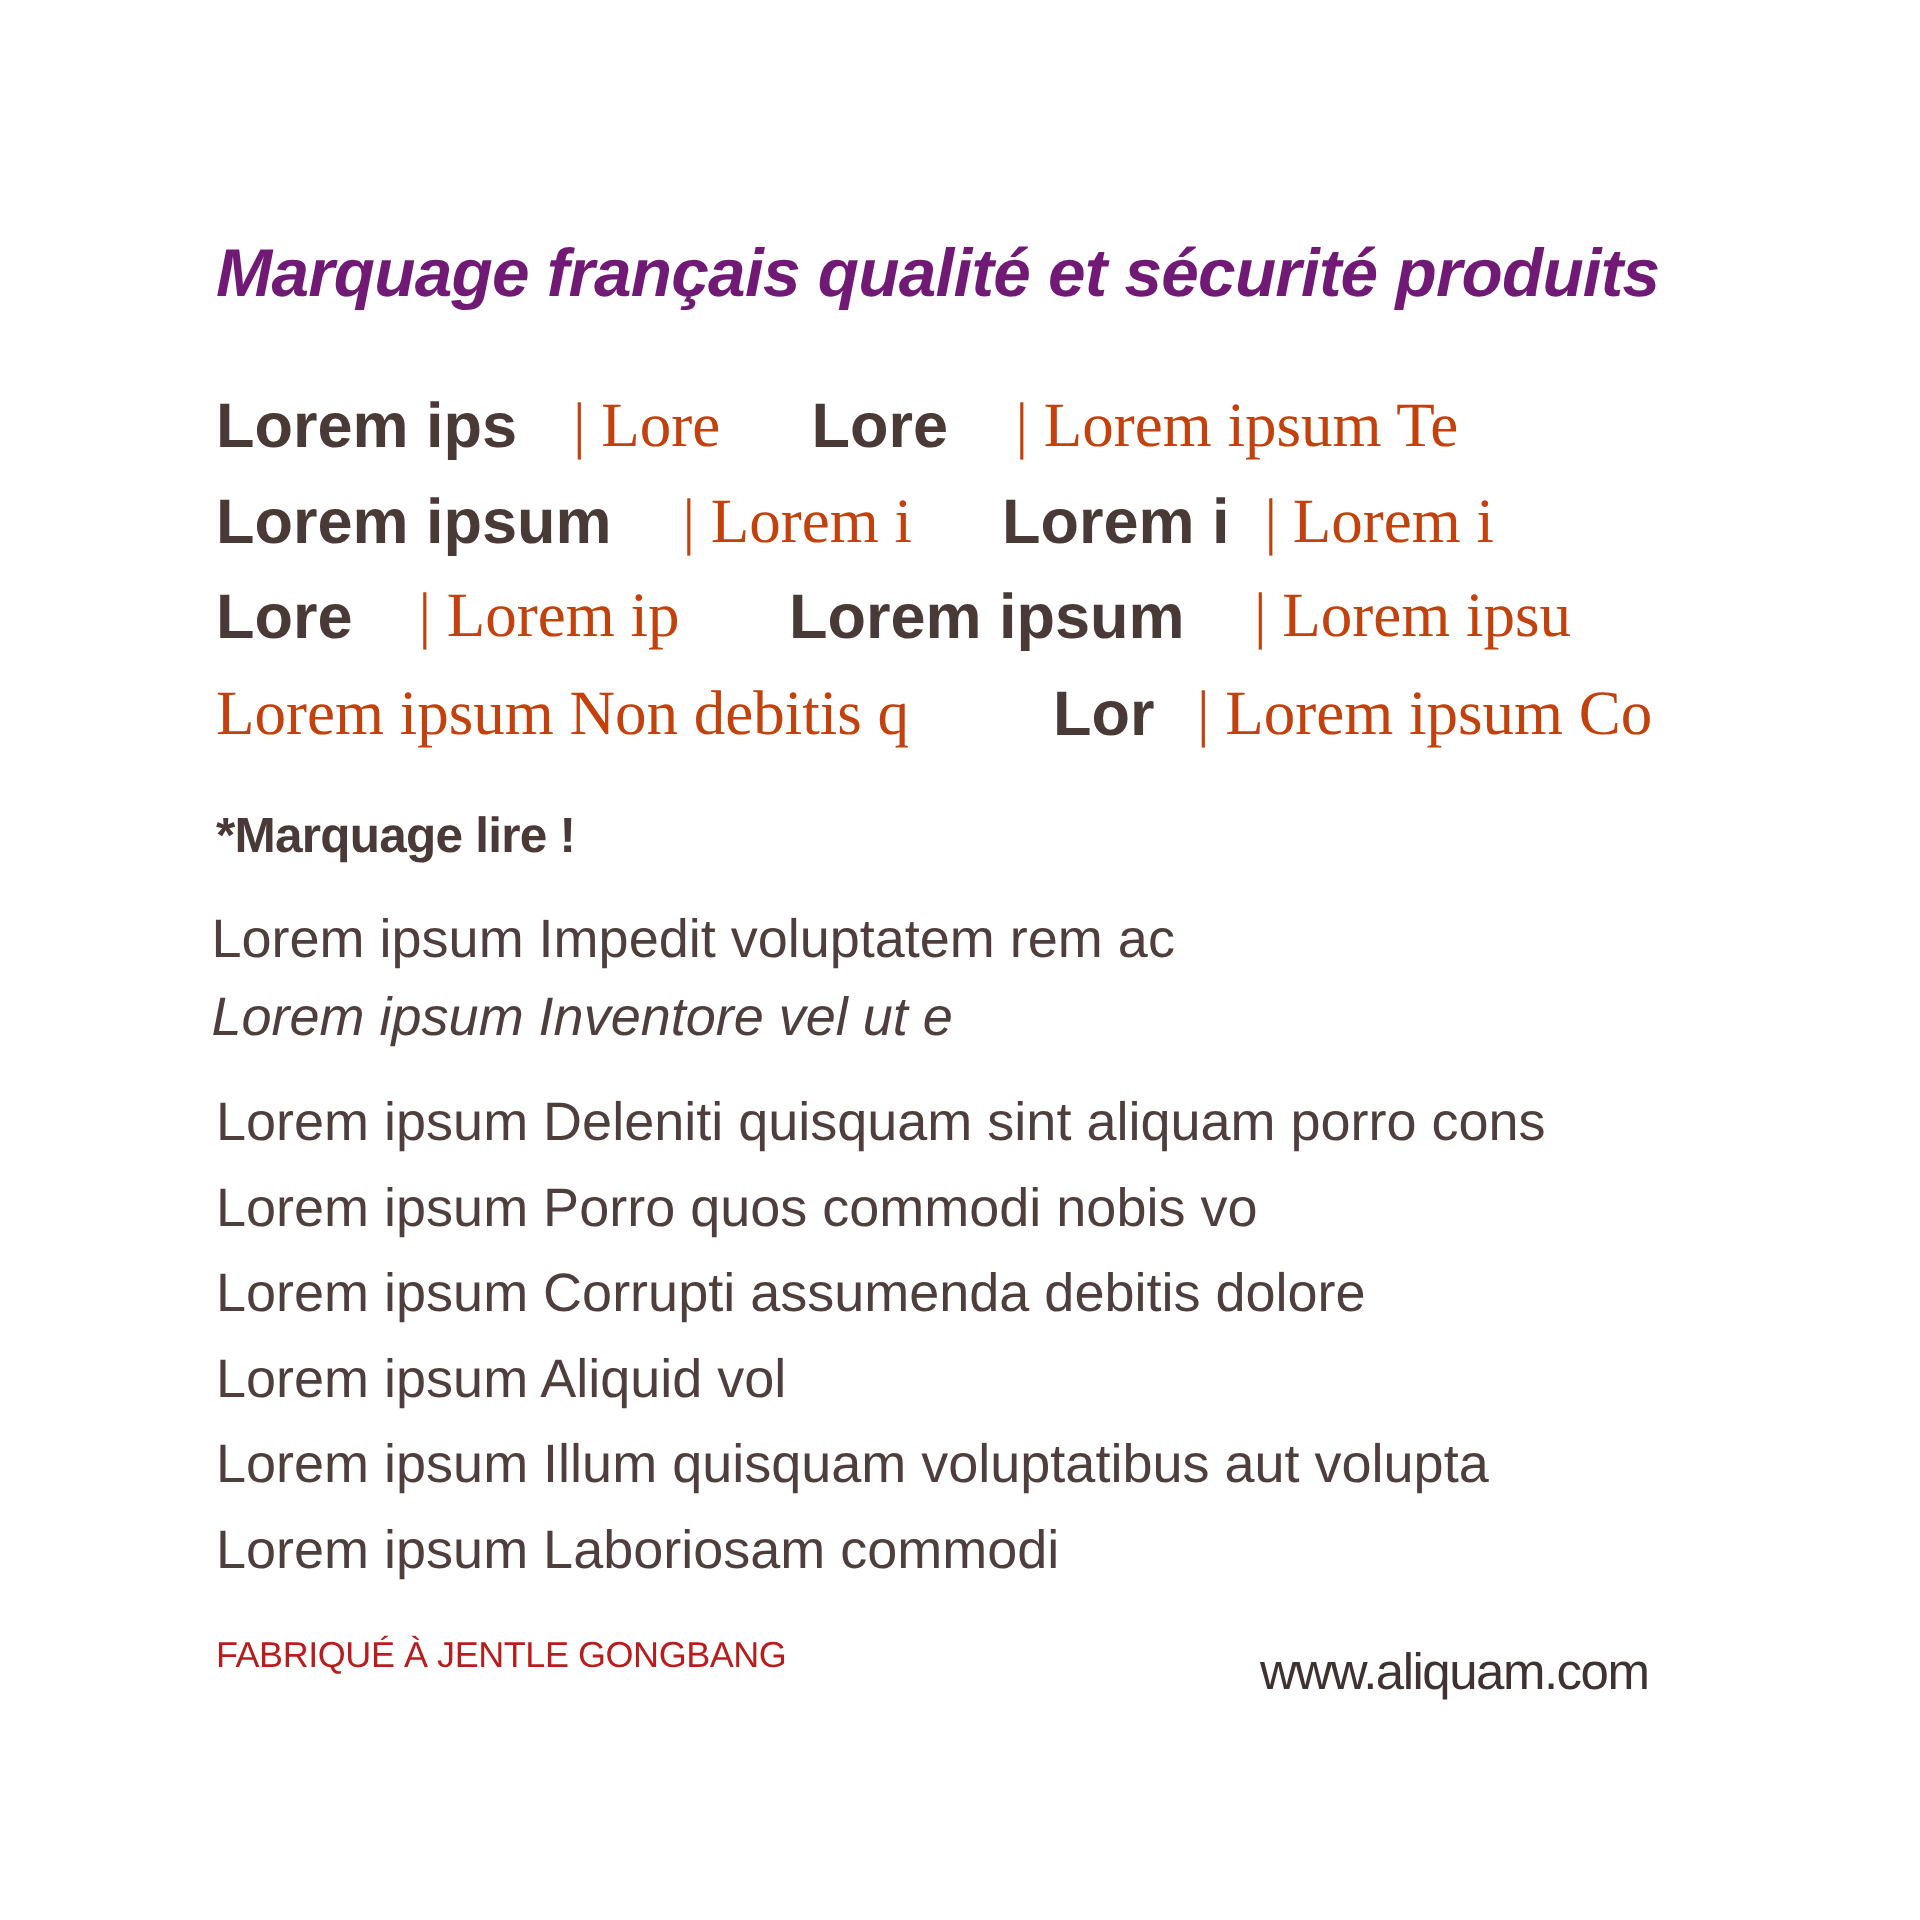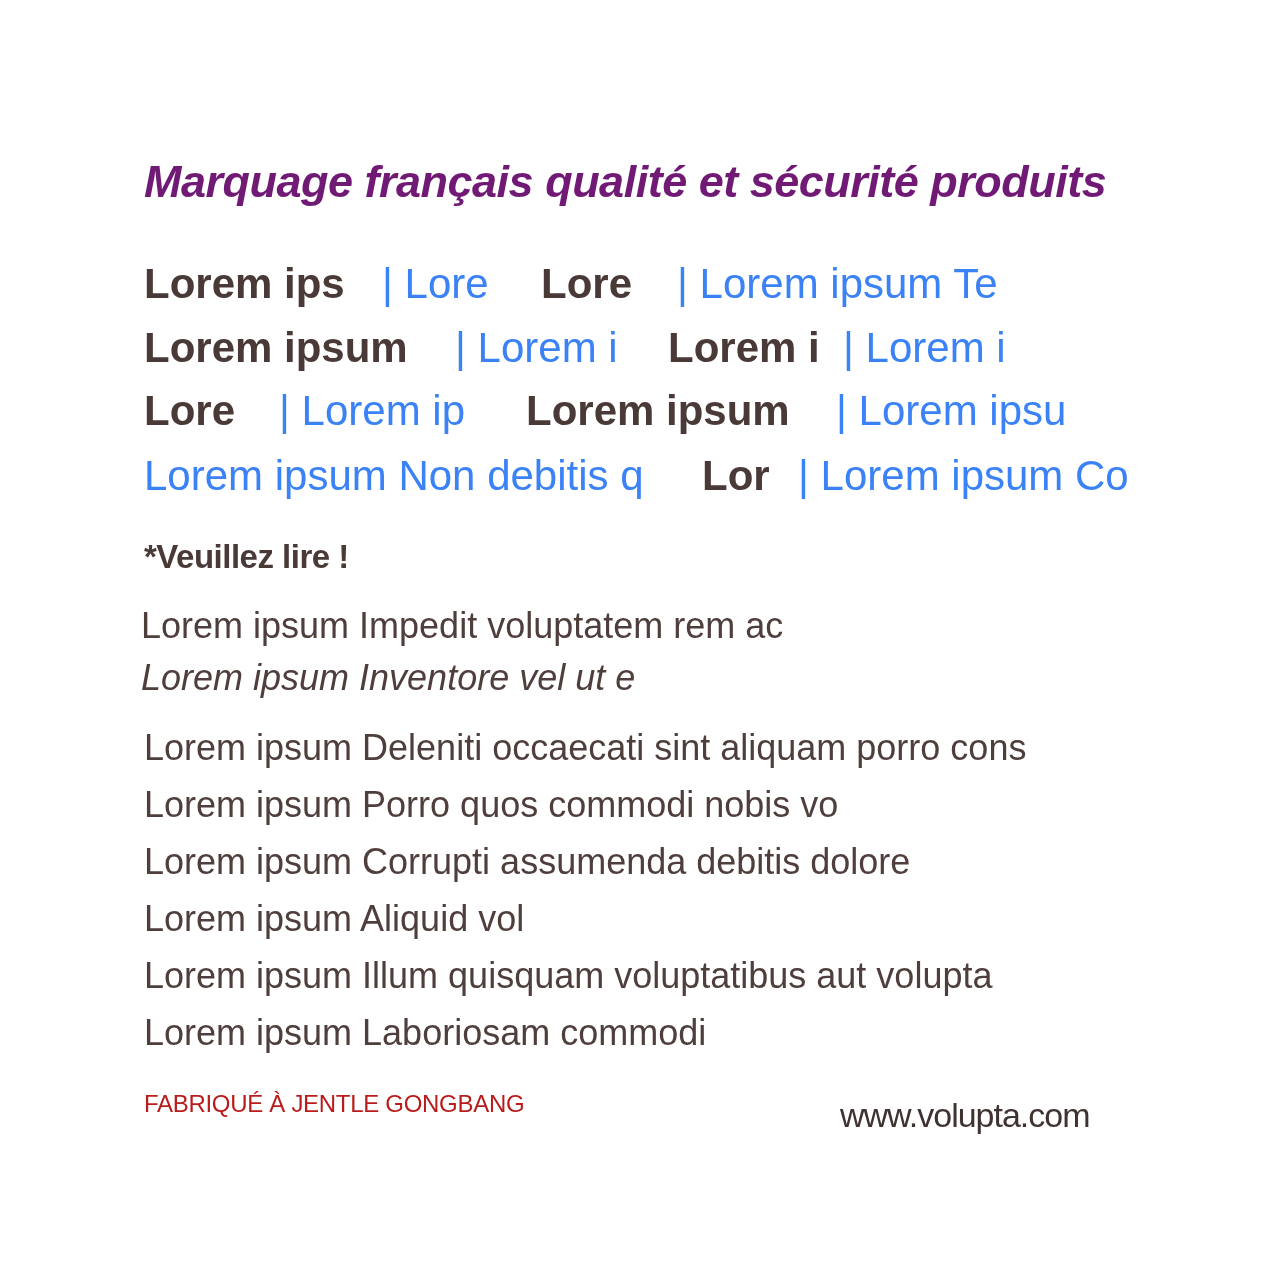--- a/index.html
+++ b/index.html
@@ -7,21 +7,21 @@
       width: 1280px; height: 1280px; background: #ffffff;
       position: relative; overflow: hidden;
       font-family: "Liberation Sans", sans-serif;
       color: #4a3a37;
     }
     .abs { position: absolute; white-space: nowrap; }
     .title { left: 144px; top: 156px; font-size: 45px; font-weight: bold; letter-spacing: -0.5px; color: #701a75; font-style: italic; }
     .row { left: 144px; font-size: 42px; height: 54px; line-height: 54px; }
     .row span { position: absolute; top: 0; white-space: nowrap; }
     .b { font-weight: bold; }
-    .n { font-weight: normal; color: #3b82f6; }
+    .n { font-weight: normal; color: #c2410c; font-family: Liberation Serif, serif; }
     .note { left: 144px; top: 538px; font-size: 33px; font-weight: bold; letter-spacing: -0.5px; }
     .para { left: 141px; font-size: 36px; line-height: 52px; color: #4f3f3c; }
     .list { left: 144px; font-size: 36px; line-height: 57px; color: #4f3f3c; }
     .made { left: 144px; top: 1090px; font-size: 24px; color: #b91c1c; letter-spacing: -0.3px; }
     .url { left: 840px; top: 1096px; font-size: 34px; color: #3f3331; letter-spacing: -1px; }
   </style>
 </head>
 <body>
 
 <div class="abs title">Marquage français qualité et sécurité produits</div>
@@ -43,25 +43,25 @@
   <span class="n" style="left:135px;">| Lorem ip</span>
   <span class="b" style="left:382px;">Lorem ipsum</span>
   <span class="n" style="left:692px;">| Lorem ipsu</span>
 </div>
 <div class="abs row" style="top:449px;">
   <span class="n" style="left:0px;">Lorem ipsum Non debitis q</span>
   <span class="b" style="left:558px;">Lor</span>
   <span class="n" style="left:654px;">| Lorem ipsum Co</span>
 </div>
 
-<div class="abs note">*Veuillez lire !</div>
+<div class="abs note">*Marquage lire !</div>
 <div class="abs para" style="top:600px;">Lorem ipsum Impedit voluptatem rem ac</div>
 <div class="abs para" style="top:652px;font-style:italic;">Lorem ipsum Inventore vel ut e</div>
 
-<div class="abs list" style="top:719px;">Lorem ipsum Deleniti occaecati sint aliquam porro cons</div>
+<div class="abs list" style="top:719px;">Lorem ipsum Deleniti quisquam sint aliquam porro cons</div>
 <div class="abs list" style="top:776px;">Lorem ipsum Porro quos commodi nobis vo</div>
 <div class="abs list" style="top:833px;">Lorem ipsum Corrupti assumenda debitis dolore</div>
 <div class="abs list" style="top:890px;">Lorem ipsum Aliquid vol</div>
 <div class="abs list" style="top:947px;">Lorem ipsum Illum quisquam voluptatibus aut volupta</div>
 <div class="abs list" style="top:1004px;">Lorem ipsum Laboriosam commodi</div>
 
 <div class="abs made">FABRIQUÉ À JENTLE GONGBANG</div>
-<div class="abs url">www.volupta.com</div>
+<div class="abs url">www.aliquam.com</div>
 
 </body></html>

